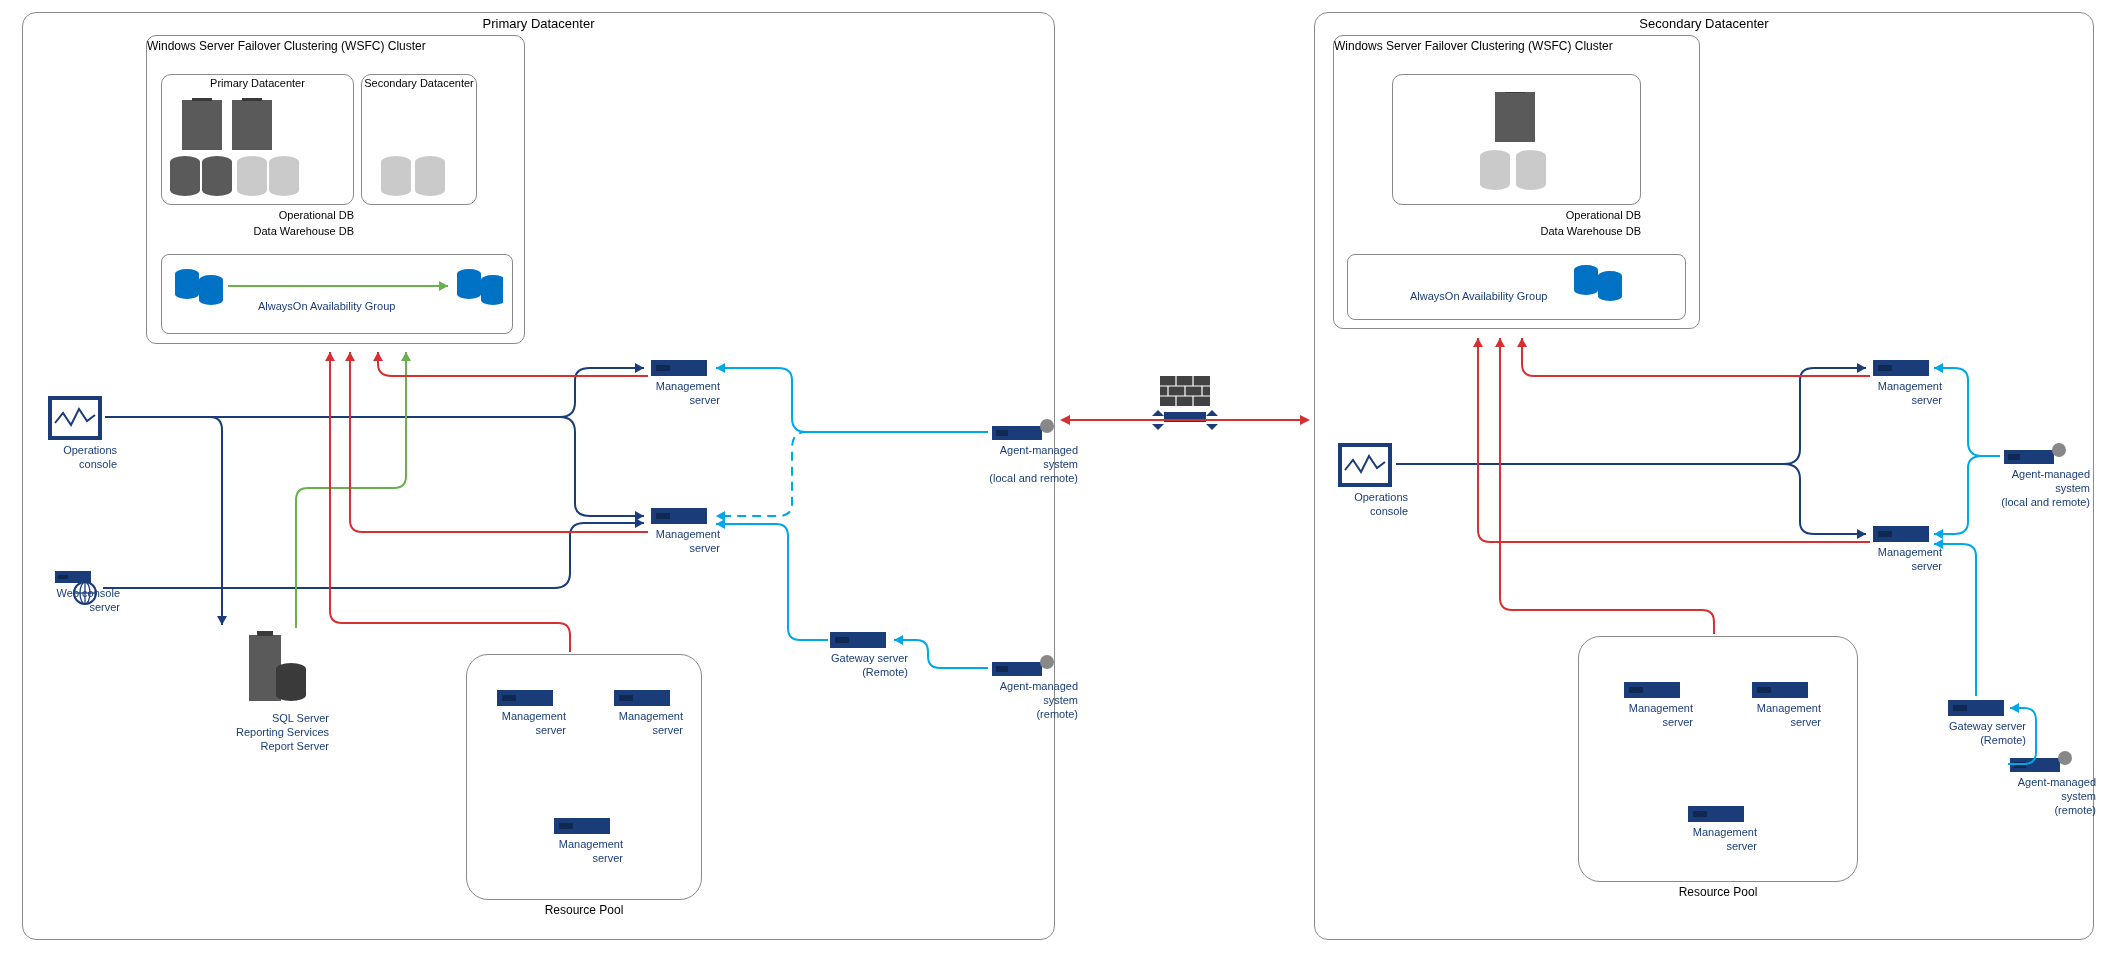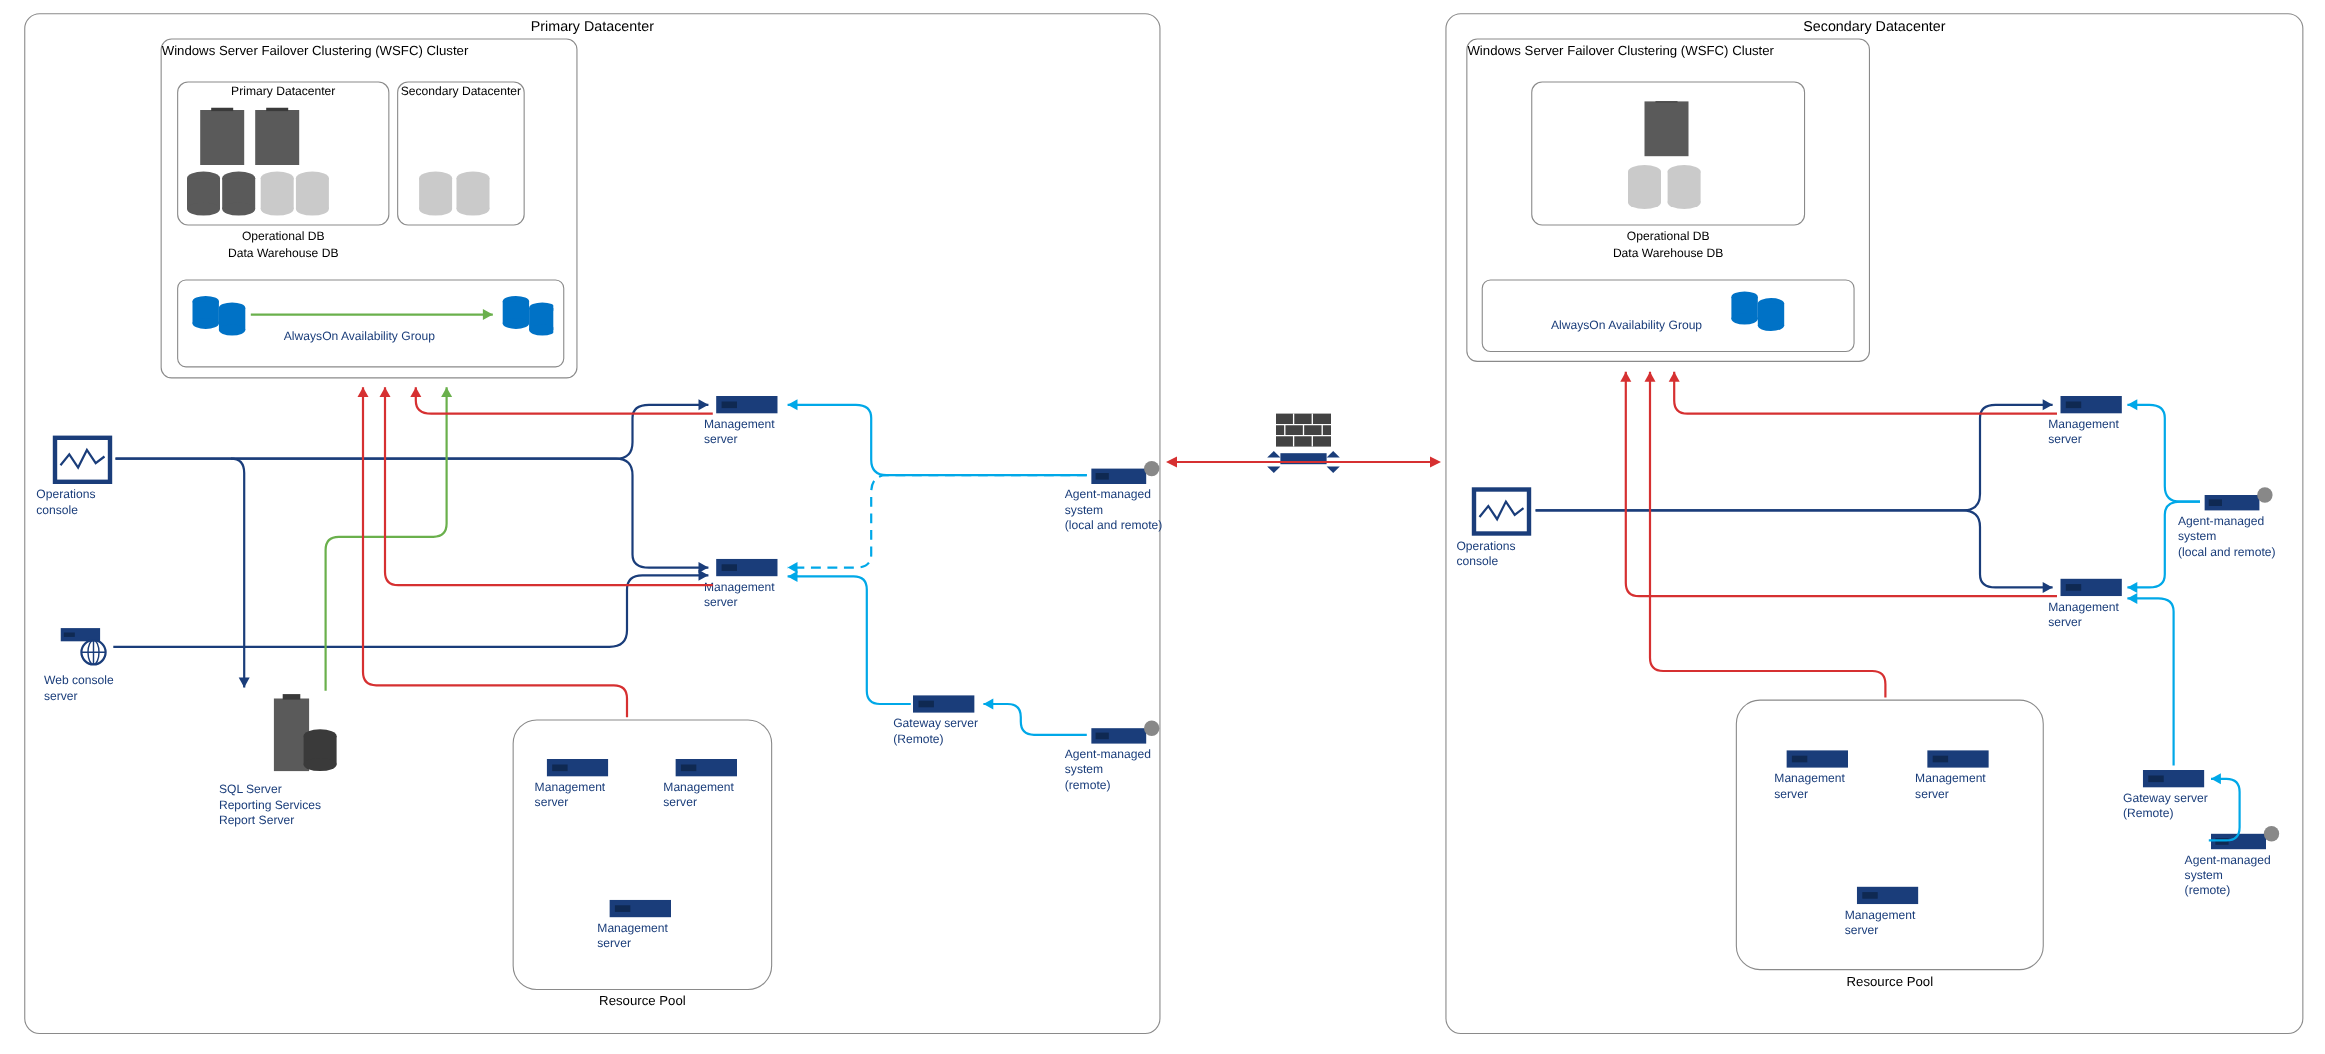--- a/index.html
+++ b/index.html
@@ -3,24 +3,24 @@
 <meta charset="utf-8">
 <style>
 *{box-sizing:border-box;margin:0;padding:0}
 body{font-family:"Segoe UI",Arial,sans-serif;font-size:11px;color:#000;background:#fff;width:2114px;height:958px;position:relative;overflow:hidden}
 .dc{position:absolute;border:1.5px solid #8a8a8a;border-radius:14px}
 .dc-title{text-align:center;font-size:13px;padding:3px 0;color:#000}
 .wsfc{position:absolute;border:1.5px solid #8a8a8a;border-radius:10px}
 .wsfc-title{text-align:left;font-size:12px;padding:3px 0}
 .sub-dc{position:absolute;border:1.5px solid #8a8a8a;border-radius:10px}
 .sub-title{text-align:center;font-size:11px;padding:2px 0}
-.db-label{position:absolute;font-size:11px;text-align:center;width:100%}
+.db-label{position:absolute;font-size:11px;text-align:right;width:100%}
 .ag-box{position:absolute;border:1.5px solid #8a8a8a;border-radius:8px}
 .ag-label{position:absolute;font-size:11px;color:#1a3d7a}
-.node-label{position:absolute;font-size:11px;color:#1a3d7a;text-align:left;line-height:1.25}
+.node-label{position:absolute;font-size:11px;color:#1a3d7a;text-align:right;line-height:1.25}
 .rp-box{position:absolute;border:1.5px solid #8a8a8a;border-radius:22px}
 .rp-title{position:absolute;font-size:12px;color:#000;text-align:center}
 svg{position:absolute}
 .svr-rect{fill:#1a3d7a}
 .svr-slot{fill:#0f2952}
 .op-box{fill:none;stroke:#1a3d7a;stroke-width:4}
 .wave{fill:none;stroke:#1a3d7a;stroke-width:2}
 .blue{stroke:#1a3d7a;stroke-width:2;fill:none}
 .cyan{stroke:#00a8e8;stroke-width:2;fill:none}
 .cyan-dash{stroke:#00a8e8;stroke-width:2;fill:none;stroke-dasharray:9 6}
@@ -119,21 +119,21 @@
 console</div>
 
 <svg style="left:55px;top:571px" width="46" height="36">
   <rect x="0" y="0" width="36" height="12" class="svr-rect"></rect>
     <rect x="3" y="4" width="10" height="4" class="svr-slot"></rect>
   <circle cx="30" cy="22" r="11" fill="none" stroke="#1a3d7a" stroke-width="2"></circle>
   <line x1="19" y1="22" x2="41" y2="22" stroke="#1a3d7a" stroke-width="1.3"></line>
   <line x1="30" y1="11" x2="30" y2="33" stroke="#1a3d7a" stroke-width="1.3"></line>
   <ellipse cx="30" cy="22" rx="5" ry="11" fill="none" stroke="#1a3d7a" stroke-width="1.3"></ellipse>
 </svg>
-<div class="node-label" style="left:40px;top:613px;width:80px;white-space:pre-line">Web console
+<div class="node-label" style="left:40px;top:587px;width:80px;white-space:pre-line">Web console
 server</div>
 
 <svg style="left:243px;top:631px" width="70" height="76">
   <rect x="6" y="4" width="32" height="66" class="tower-body"></rect>
     <rect x="14" y="0" width="16" height="5" class="tower-shadow"></rect>
   <ellipse cx="48" cy="38" rx="15" ry="6" class="cyl-db"></ellipse>
     <rect x="33" y="38" width="30" height="26" class="cyl-db"></rect>
     <ellipse cx="48" cy="64" rx="15" ry="6" class="cyl-db"></ellipse>
 </svg>
 <div class="node-label" style="left:199px;top:712px;width:130px;white-space:pre-line">SQL Server

